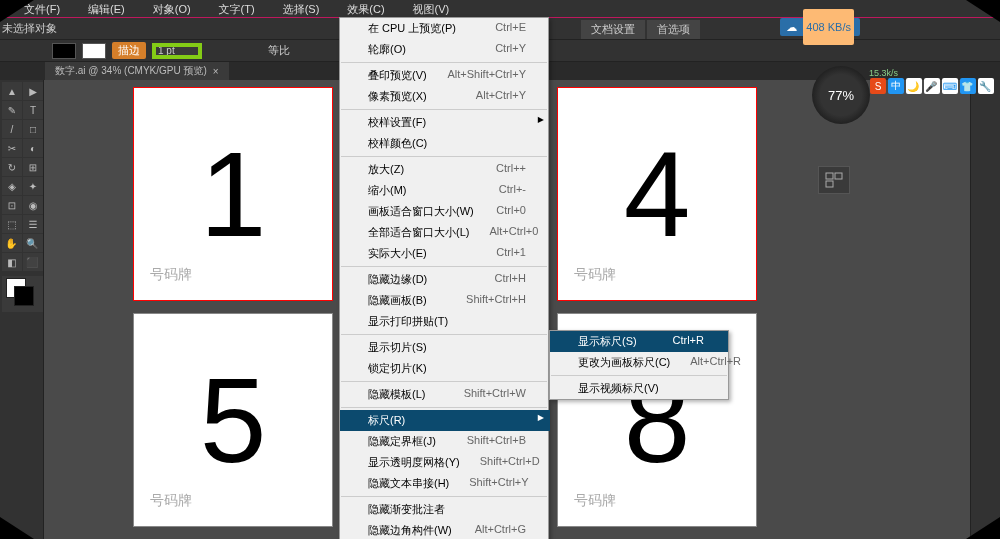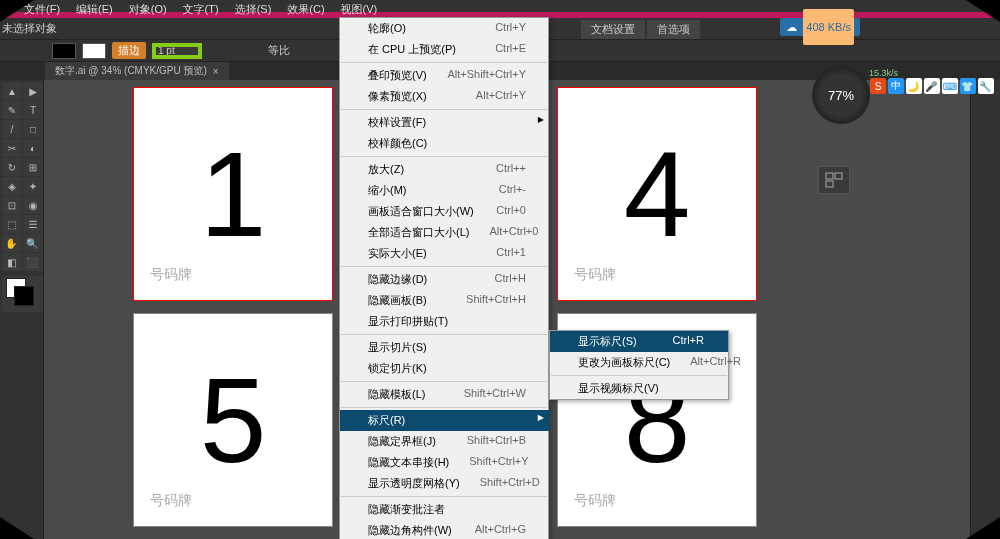--- a/index.html
+++ b/index.html
@@ -1,17 +1,17 @@
 <!DOCTYPE html>
 <html><head>
 <meta charset="utf-8">
 <style>
 * { margin:0; padding:0; box-sizing:border-box; font-family:"Microsoft YaHei",Arial,sans-serif; }
 body { width:1000px; height:539px; background:#323232; overflow:hidden; position:relative; font-size:11px; color:#ccc; }
-.menubar { height:18px; background:#323232; display:flex; padding-left:20px; gap:8px; border-bottom:6px solid #be185d; }
+.menubar { height:18px; background:#323232; display:flex; padding-left:20px; gap:20px; border-bottom:1px solid #be185d; }
 .menubar span { padding:2px 4px; font-size:11px; color:#ddd; }
 .topbar2 { height:22px; background:#323232; display:flex; align-items:center; padding-left:2px; gap:4px; font-size:11px; border-bottom:1px solid #222; position:relative; }
 .topbar2 .right-widget { position:absolute; right:140px; top:0; display:flex; align-items:center; gap:6px; background:#2a6ea8; padding:0 6px; height:18px; border-radius:2px; }
 .controlbar { height:22px; background:#323232; display:flex; align-items:center; padding-left:52px; gap:6px; border-bottom:1px solid #222; }
 .controlbar .swatch { width:24px; height:16px; background:#000; border:1px solid #555; }
 .controlbar .stroke-input { width:50px; height:16px; background:#3a3a3a; border:4px solid #84cc16; color:#ccc; font-size:10px; padding:0 2px; }
 .controlbar .btn-orange { background:#d67f2a; color:#fff; padding:1px 6px; font-size:11px; border-radius:2px; }
 .tabbar { height:18px; background:#2a2a2a; padding-left:45px; display:flex; align-items:center; }
 .tabbar .tab { background:#3a3a3a; padding:2px 10px; font-size:10px; color:#bbb; display:flex; align-items:center; gap:6px; }
 .tabbar .tab .close { font-size:10px; }
@@ -141,27 +141,27 @@
           <div class="num">8</div>
           <div class="label">号码牌</div>
         </div>
       </div>
   </div>
   <div class="rightpanel"></div>
 </div>
 
 <div class="menu menu1">
     <div class="row">
+      <span>在 CPU 上预览(P)</span>
+      <span class="shortcut">Ctrl+E</span>
+    </div>
+    <div class="row">
       <span>轮廓(O)</span>
       <span class="shortcut">Ctrl+Y</span>
     </div>
-    <div class="row">
-      <span>在 CPU 上预览(P)</span>
-      <span class="shortcut">Ctrl+E</span>
-    </div>
     <div class="sep"></div>
     <div class="row">
       <span>叠印预览(V)</span>
       <span class="shortcut">Alt+Shift+Ctrl+Y</span>
     </div>
     <div class="row">
       <span>像素预览(X)</span>
       <span class="shortcut">Alt+Ctrl+Y</span>
     </div>
     <div class="sep"></div>
@@ -226,26 +226,26 @@
     <div class="row highlight">
       <span>标尺(R)</span>
       <span class="shortcut"></span>
       <span class="arrow">▶</span>
     </div>
     <div class="row">
       <span>隐藏定界框(J)</span>
       <span class="shortcut">Shift+Ctrl+B</span>
     </div>
     <div class="row">
+      <span>显示透明度网格(Y)</span>
+      <span class="shortcut">Shift+Ctrl+D</span>
+    </div>
+    <div class="row">
       <span>隐藏文本串接(H)</span>
       <span class="shortcut">Shift+Ctrl+Y</span>
-    </div>
-    <div class="row">
-      <span>显示透明度网格(Y)</span>
-      <span class="shortcut">Shift+Ctrl+D</span>
     </div>
     <div class="sep"></div>
     <div class="row">
       <span>隐藏渐变批注者</span>
       <span class="shortcut"></span>
     </div>
     <div class="row">
       <span>隐藏边角构件(W)</span>
       <span class="shortcut">Alt+Ctrl+G</span>
     </div>

